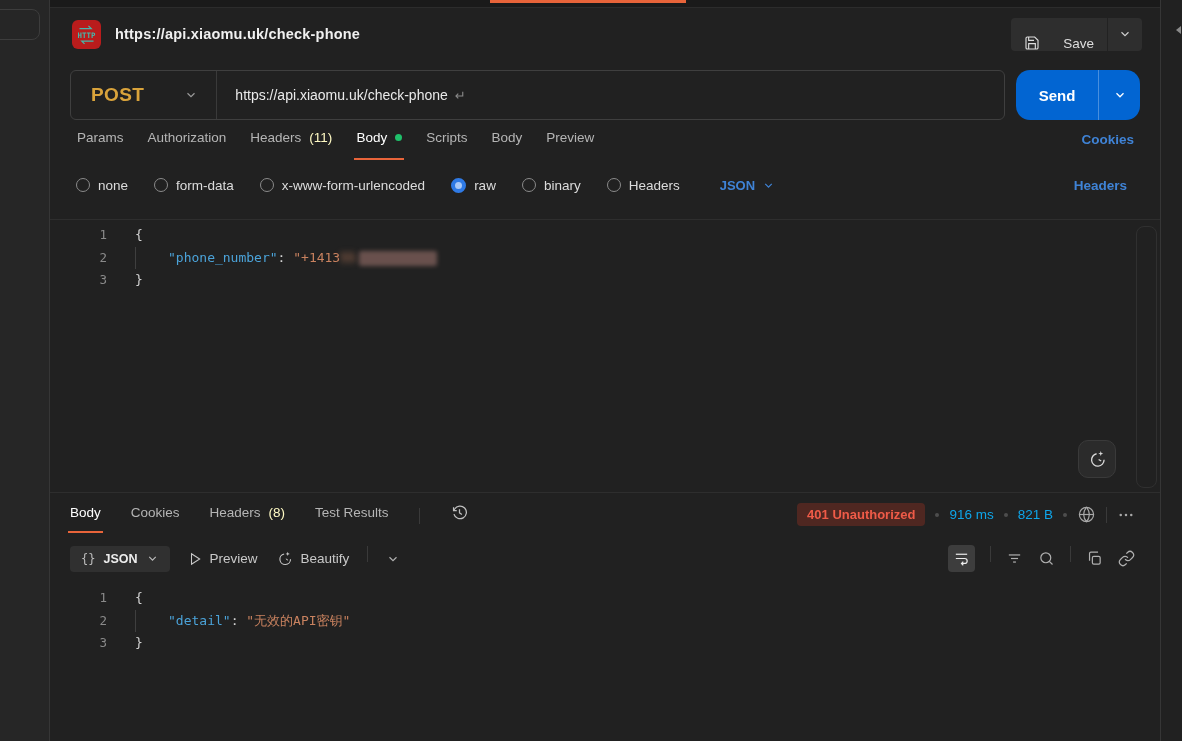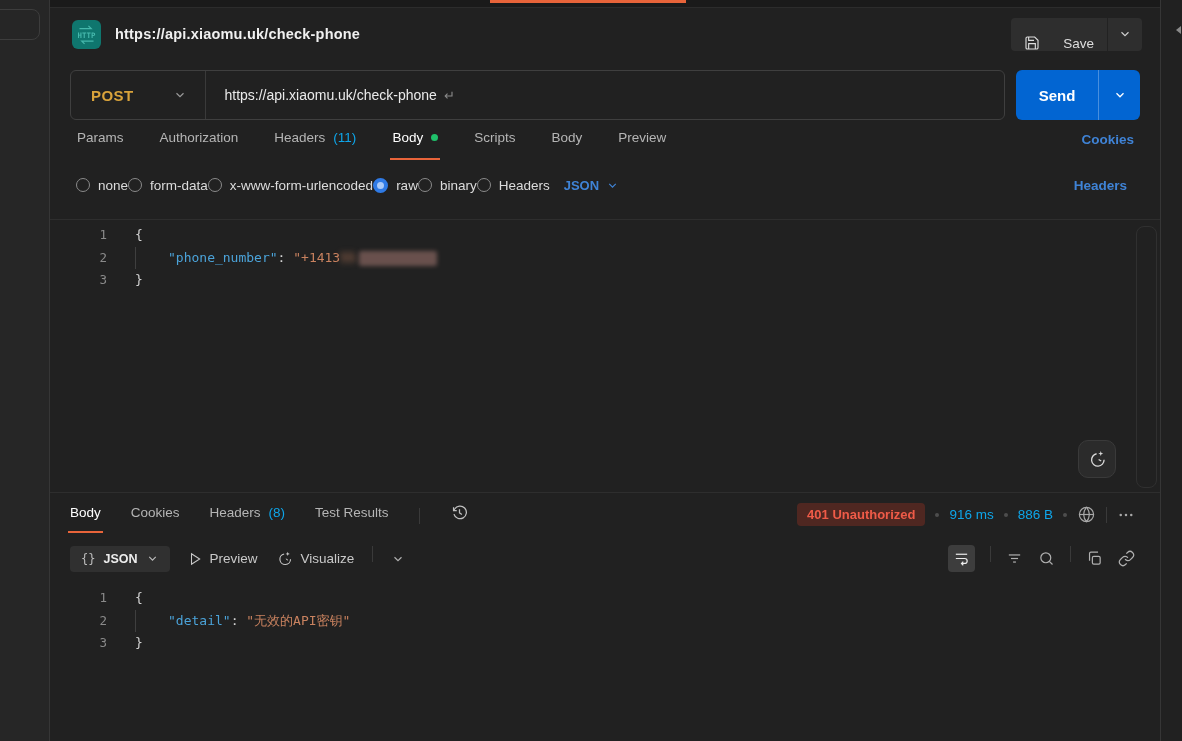--- a/index.html
+++ b/index.html
@@ -15,51 +15,51 @@
   .main { width:1110px; flex:none; background:#212121; position:relative; }
   .top-strip { height:8px; background:#1a1a1a; border-bottom:1px solid #2c2c2c; position:relative; }
   .orange-strip { position:absolute; top:0; left:440px; width:196px; height:3px; background:#e8643a; }
 
   
   .right-rail { flex:1; background:#212121; border-left:1px solid #363636; position:relative; }
   .collapse-arrow { position:absolute; top:22px; right:-3px; color:#8a8a8a; }
 
   
   .doc-header { height:52px; display:flex; align-items:center; padding:0 18px 0 22px; }
-  .http-badge { width:29px; height:29px; border-radius:6px; background:#0f766e; display:flex; align-items:center; justify-content:center; flex:none; }
+  .http-badge { width:29px; height:29px; border-radius:6px; background:#b91c1c; display:flex; align-items:center; justify-content:center; flex:none; }
   .doc-title { margin-left:14px; font-size:14.5px; font-weight:700; color:#f0f0f0; letter-spacing:.2px; }
   .spacer { flex:1; }
   .save-split { display:flex; align-items:stretch; background:#2e2e2e; border-radius:4px; overflow:hidden; height:33px; }
   .save-main { display:flex; align-items:flex-end; gap:23px; padding:0 13px; color:#dedede; font-size:13.5px; cursor:pointer; }
   .save-chev { display:flex; align-items:center; padding:0 10px; border-left:1px solid #222; color:#cfcfcf; cursor:pointer; }
 
   
   .url-row { display:flex; margin:10px 20px 0 20px; gap:11px; height:50px; }
   .url-box { flex:1; border:1px solid #3f3f3f; border-radius:6px; display:flex; align-items:center; background:#212121; }
-  .method-label { color:#d9a33b; font-weight:700; font-size:15px; letter-spacing:.4px; margin-left:20px; }
+  .method-label { color:#d9a33b; font-weight:700; font-size:19px; letter-spacing:.4px; margin-left:20px; }
   .method-chev { color:#9a9a9a; margin-left:40px; display:flex; }
   .method-divider { width:1px; align-self:stretch; background:#3a3a3a; margin-left:18px; }
   .url-text { margin-left:18px; font-size:14px; color:#eaeaea; }
   .enter-hint { color:#8a8a8a; font-size:13px; margin-left:7px; }
-  .send-split { width:124px; background:#0265d2; border-radius:6px; display:flex; overflow:hidden; }
+  .send-split { width:124px; background:#0265d2; border-radius:14px; display:flex; overflow:hidden; }
   .send-main { flex:1; display:flex; align-items:center; justify-content:center; color:#fff; font-weight:700; font-size:15px; cursor:pointer; }
   .send-chev { width:42px; border-left:1px solid rgba(255,255,255,.28); display:flex; align-items:center; justify-content:center; color:#fff; cursor:pointer; }
 
   
-  .req-tabs { display:flex; align-items:flex-start; gap:36px; padding:10px 0 0 27px; position:relative; height:43px; }
+  .req-tabs { display:flex; align-items:flex-start; gap:24px; padding:10px 0 0 27px; position:relative; height:43px; }
   .tab { font-size:13.5px; color:#b5b5b5; position:relative; padding-bottom:15px; cursor:pointer; display:flex; align-items:center; gap:8px; }
-  .tab .count { color:#0ea5e9; }
+  .tab .count { color:#fef9c3; }
   .tab.active { color:#ffffff; }
   .tab.active::after { content:""; position:absolute; left:-2px; right:-2px; bottom:0; height:2px; background:#e8643a; }
   .mod-dot { width:7px; height:7px; border-radius:50%; background:#1fc06a; }
   .link-btn { color:#3f83d6; font-weight:700; font-size:13.5px; cursor:pointer; }
   .cookies-link { position:absolute; right:26px; top:12px; }
 
   
-  .body-type-row { display:flex; align-items:center; padding-left:26px; margin-top:6px; height:32px; position:relative; }
+  .body-type-row { display:flex; align-items:center; gap:26px; padding-left:26px; margin-top:6px; height:32px; position:relative; }
   .radio-opt { display:flex; align-items:center; gap:8px; font-size:13.5px; color:#dcdcdc; cursor:pointer; }
   .radio { width:14px; height:14px; border-radius:50%; border:1.5px solid #8a8a8a; background:transparent; flex:none; }
   .radio.checked { border:4px solid #2f7ae5; background:#a9c9f7; width:15px; height:15px; }
   .lang-select { display:flex; align-items:center; gap:7px; color:#3f83d6; font-weight:700; font-size:13px; margin-left:14px; cursor:pointer; }
   .beautify-link { position:absolute; right:33px; }
 
   
   .editor { margin-top:18px; border-top:1px solid #2e2e2e; height:273px; position:relative; padding-top:4px; }
   .code-line { display:flex; font-family:"DejaVu Sans Mono",monospace; font-size:13px; line-height:22.5px; }
   .gutter { width:57px; text-align:right; color:#8a8a8a; font-size:12.5px; flex:none; user-select:none; }
@@ -274,21 +274,21 @@
             <path d="M4.5 5.5v4h4"></path>
             <path d="M5 14a8 8 0 1 0 .9-6.4L4.5 9.5"></path>
             <polyline points="12 8 12 12.5 15 14.5"></polyline>
           </svg>
         </span>
         <div class="resp-meta">
           <span class="status-badge">401 Unauthorized</span>
           <span class="meta-dot"></span>
           <span class="meta-text">916 ms</span>
           <span class="meta-dot"></span>
-          <span class="meta-text">886 B</span>
+          <span class="meta-text">821 B</span>
           <span class="meta-dot"></span>
           <span class="meta-icon">
             <svg width="19" height="19" viewBox="0 0 24 24" fill="none" stroke="currentColor" stroke-width="1.5">
               <circle cx="12" cy="12" r="9"></circle>
               <line x1="3" y1="12" x2="21" y2="12"></line>
               <path d="M12 3a14 14 0 0 1 3.6 9A14 14 0 0 1 12 21a14 14 0 0 1-3.6-9A14 14 0 0 1 12 3z"></path>
             </svg>
           </span>
           <span class="vsep"></span>
           <span class="meta-icon">
@@ -320,21 +320,21 @@
           <span>Preview</span>
         </div>
         <div class="tool-btn">
           <span style="display:flex">
             <svg width="17" height="17" viewBox="0 0 24 24" fill="none" stroke="currentColor" stroke-width="1.6">
               <path d="M20.5 13a7.5 7.5 0 1 1-9-7.3"></path>
               <path d="M16.5 2.5l.8 2.2 2.2.8-2.2.8-.8 2.2-.8-2.2-2.2-.8 2.2-.8z" fill="currentColor" stroke="none"></path>
               <path d="M14 12.5l3 2" stroke-width="1.4"></path>
             </svg>
           </span>
-          <span>Visualize</span>
+          <span>Beautify</span>
         </div>
         <span class="vsep"></span>
         <span class="tool-chev">
           <svg width="14" height="14" viewBox="0 0 24 24" fill="none" stroke="currentColor" stroke-width="2">
               <polyline points="6 9 12 15 18 9"></polyline>
             </svg>
         </span>
         <div class="resp-icons">
           <span class="icon-btn active">
             <svg width="17" height="17" viewBox="0 0 24 24" fill="none" stroke="currentColor" stroke-width="1.7">

